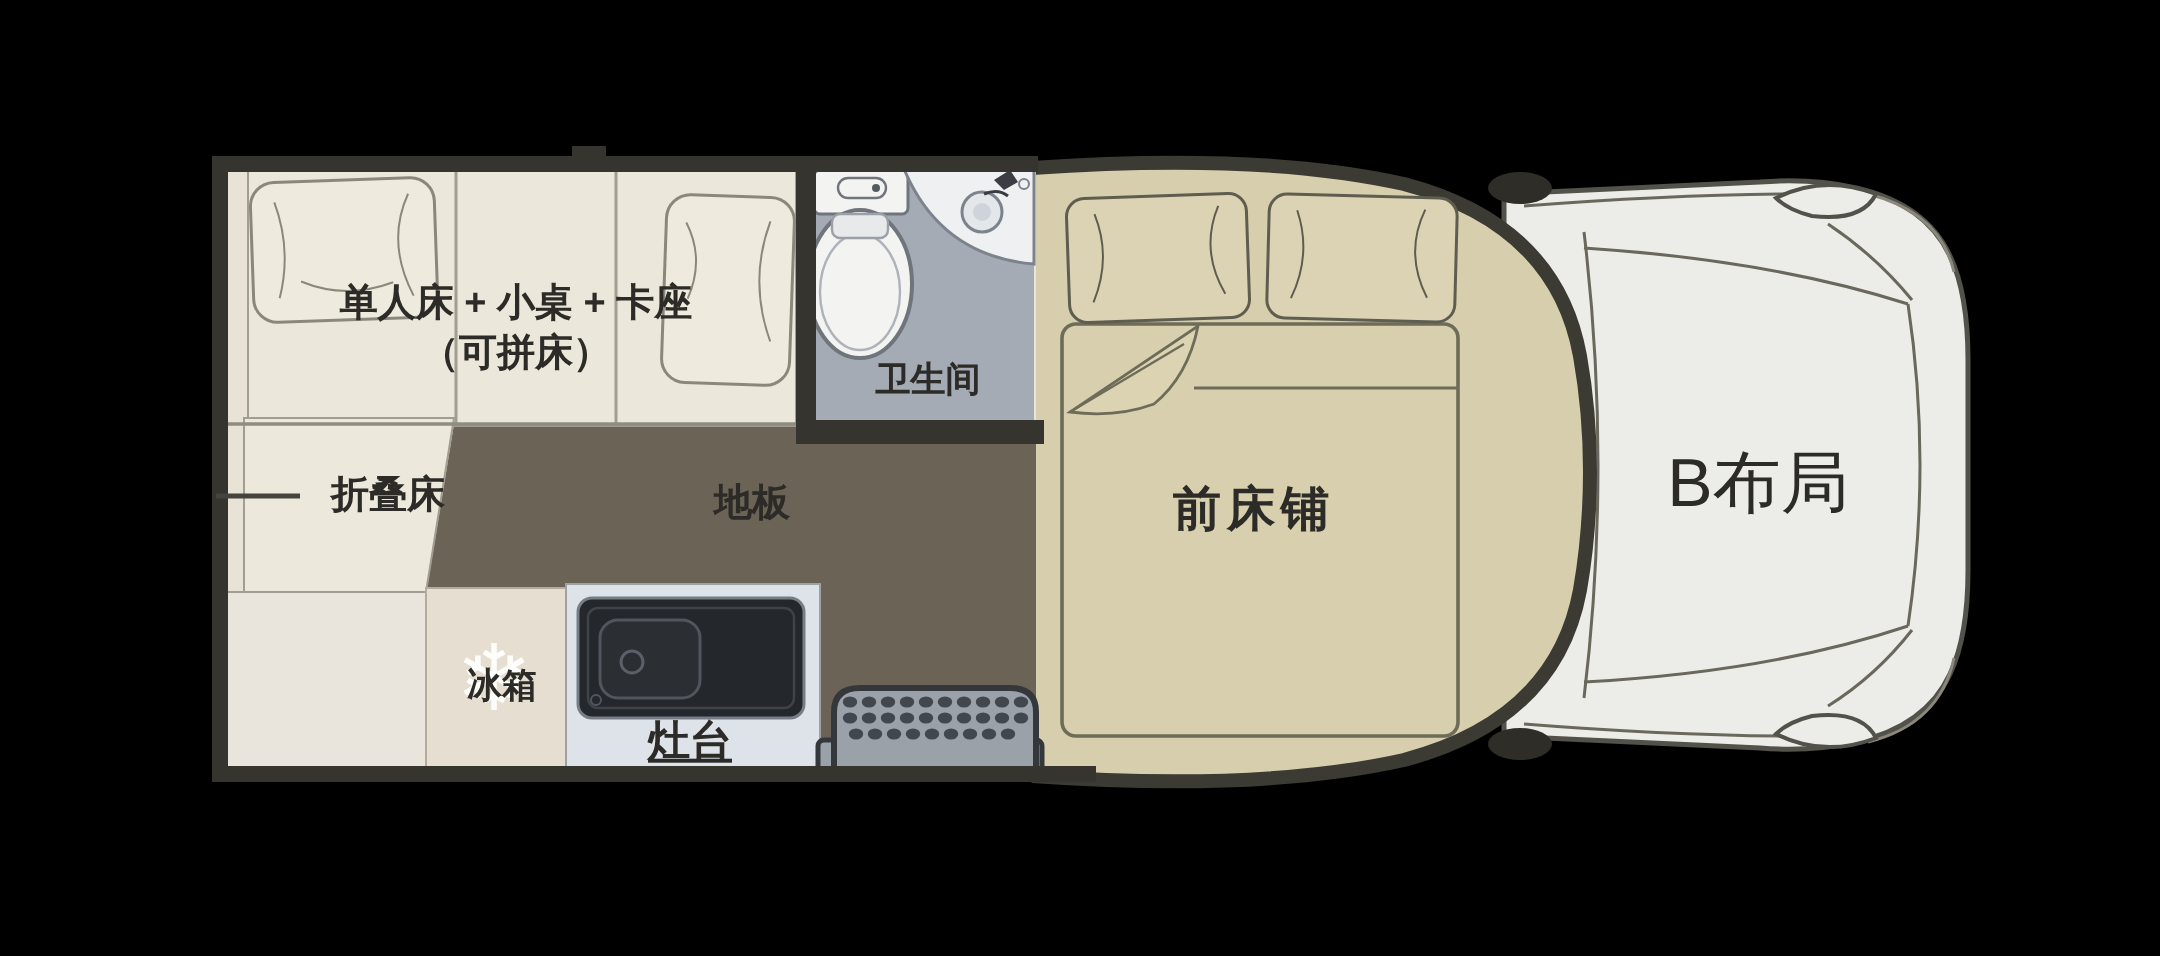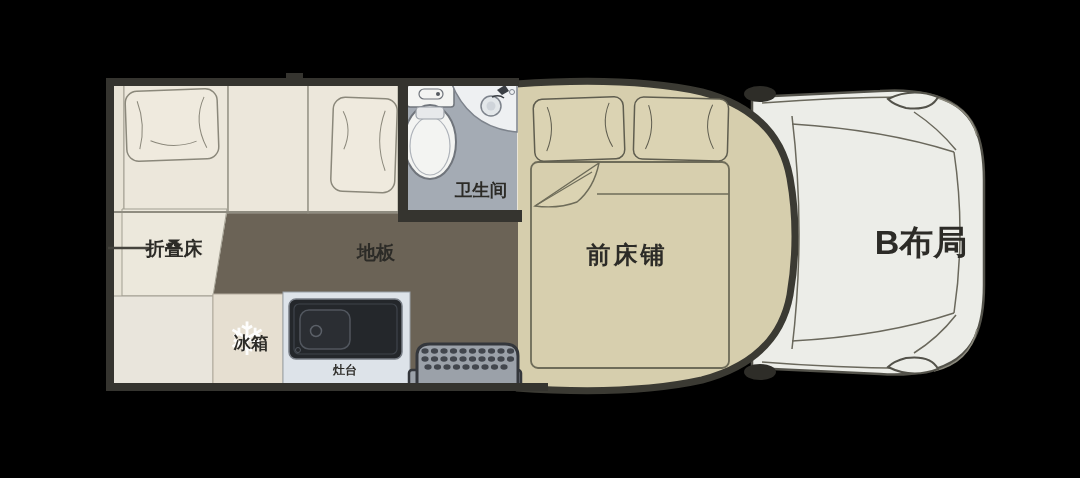--- a/index.html
+++ b/index.html
@@ -1,21 +1,21 @@
 <!DOCTYPE html>
 <html><head>
 <meta charset="utf-8">
 <style>
   html,body{margin:0;padding:0;background:#000;}
   .stage{position:relative;width:1080px;height:478px;background:#000;overflow:hidden;
          font-family:"Liberation Sans",sans-serif;}
   .stage svg{position:absolute;left:0;top:0;}
   .lbl{position:absolute;transform:translate(-50%,-50%);color:#2c2b27;font-weight:700;
        white-space:nowrap;text-align:center;line-height:1.3;}
-  .lbl.big{font-weight:700;margin-left:42px;}
+  .lbl.big{font-weight:400;}
   .snow{color:#ffffff;font-weight:400;opacity:.95;}
 </style>
 </head>
 <body>
 
 <div class="stage">
 <svg width="1080" height="478" viewBox="0 0 1080 478">
 
   <rect x="0" y="0" width="1080" height="478" fill="#000000"></rect>
 
@@ -154,29 +154,33 @@
   <g fill="#35342f">
     <rect x="106" y="78" width="413" height="8" fill="#35342f"></rect>
     <rect x="106" y="78" width="8" height="313"></rect>
     <rect x="106" y="383" width="442" height="8"></rect>
     <rect x="286" y="73" width="17" height="6"></rect>
   </g>
 
   <path d="M108,248 H150" fill="none" stroke="#45433d" stroke-width="2.5"></path>
 </svg>
 
+<div class="lbl" style="left:258px;top:165px;font-size:19px;">
+  <div>单人床 + 小桌 + 卡座</div>
+  <div>（可拼床）</div>
+</div>
 
-<div class="lbl" style="left:174px;top:249px;font-size:19px;">折叠床</div>
+<div class="lbl" style="left:194px;top:249px;font-size:19px;">折叠床</div>
 
 <div class="lbl" style="left:362px;top:253px;font-size:19px;margin-left:14px;">地板</div>
 
-<div class="lbl" style="left:481px;top:190px;font-size:17.5px;">卫生间</div>
+<div class="lbl" style="left:464px;top:190px;font-size:17.5px;">卫生间</div>
 
 <div class="lbl snow" style="left:247px;top:340px;font-size:46px;">❄</div>
 
 <div class="lbl" style="left:251px;top:343px;font-size:17.5px;">冰箱</div>
 
-<div class="lbl" style="left:345px;top:371px;font-size:12px;">灶台</div>
+<div class="lbl" style="left:345px;top:371px;font-size:21px;text-decoration:underline;">灶台</div>
 
 <div class="lbl" style="left:627px;top:255px;font-size:24px;letter-spacing:3px;">前床铺</div>
 
 <div class="lbl big" style="left:879px;top:242px;font-size:34px;">B布局</div>
 </div>
 
 </body></html>

